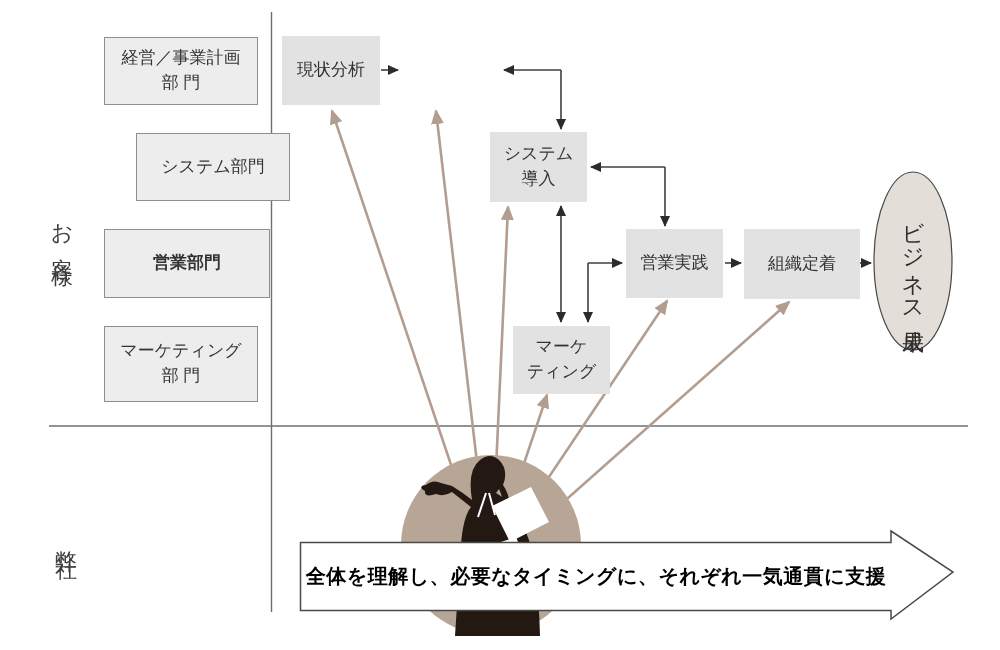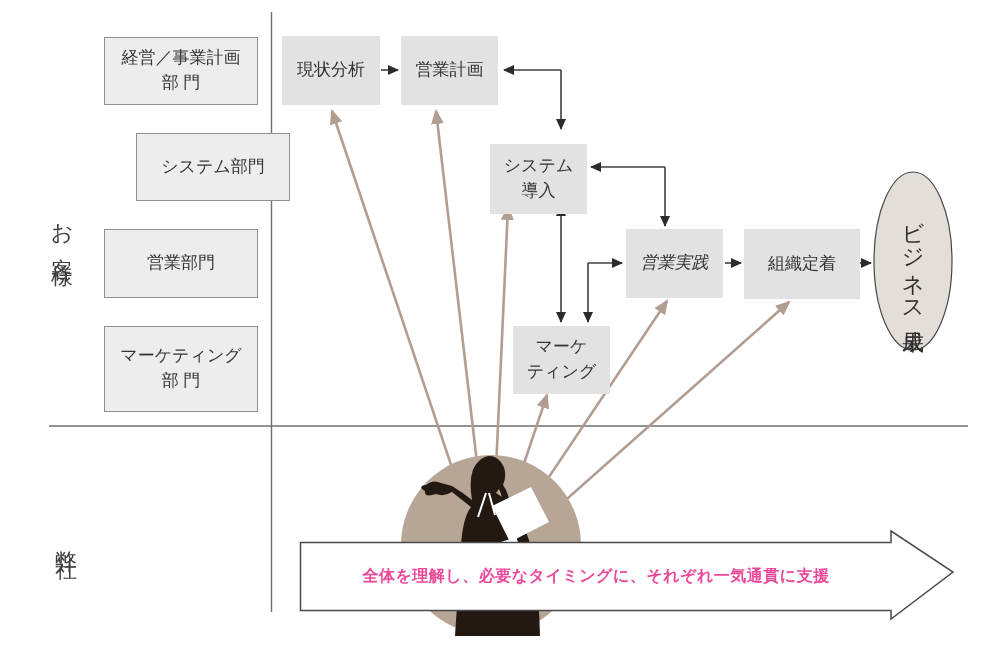--- a/index.html
+++ b/index.html
@@ -23,21 +23,21 @@
   .company-box{background:var(--beige);border:1px solid var(--beige-border);font-size:17px;}
 
   .vlabel{position:absolute;writing-mode:vertical-rl;text-orientation:mixed;color:#3d3d3d;
           font-size:22px;letter-spacing:7px;display:flex;align-items:center;justify-content:center;}
 
   .outcome-label{position:absolute;writing-mode:vertical-rl;color:#2f2f2f;font-size:22px;
           letter-spacing:2px;display:flex;align-items:center;justify-content:center;line-height:1;}
 
   .banner-text{position:absolute;left:302px;top:543px;width:588px;height:66px;
           display:flex;align-items:center;justify-content:center;
-          font-size:16px;font-weight:600;color:#ec4899;letter-spacing:0.5px;white-space:nowrap;}
+          font-size:20px;font-weight:600;color:#000000;letter-spacing:0.5px;white-space:nowrap;}
 
   .stroke-dark{stroke:var(--line-dark);stroke-width:1.6;fill:none;}
   .stroke-tan{stroke:var(--tan);stroke-width:2.6;fill:none;}
   .divider{stroke:var(--divider);stroke-width:1.4;}
 </style>
 </head>
 <body>
 
 <div class="stage">
 
@@ -104,44 +104,41 @@
     <span>弊社</span>
   </div>
 
   <div class="box dept-box" style="left:104px;top:37px;width:154px;height:68px;">
     <span class="lbl">経営／事業計画
 部 門</span>
   </div>
   <div class="box dept-box" style="left:104px;top:133px;width:154px;height:68px;margin-left:32px;">
     <span class="lbl">システム部門</span>
   </div>
-  <div class="box dept-box" style="left:104px;top:229px;width:154px;height:69px;">
+  <div class="box dept-box" style="left:104px;top:229px;width:166px;height:69px;font-weight:bold;">
     <span class="lbl">営業部門</span>
   </div>
-  <div class="box dept-box" style="left:104px;top:326px;width:154px;height:86px;">
+  <div class="box dept-box" style="left:104px;top:326px;width:154px;height:76px;">
     <span class="lbl">マーケティング
 部 門</span>
   </div>
 
 
   <div class="box flow-box" style="left:282px;top:36px;width:98px;height:69px;">
     <span class="lbl">現状分析</span>
   </div>
-  <div class="box flow-box" style="left:401px;top:36px;width:97px;height:69px;">
-    <span class="lbl">営業計画</span>
-  </div>
-  <div class="box flow-box" style="left:490px;top:132px;width:97px;height:70px;margin-top:12px;">
+  <div class="box flow-box" style="left:490px;top:132px;width:97px;height:70px;">
     <span class="lbl">システム
 導入</span>
   </div>
   <div class="box flow-box" style="left:513px;top:326px;width:97px;height:68px;">
     <span class="lbl">マーケ
 ティング</span>
   </div>
-  <div class="box flow-box" style="left:626px;top:229px;width:97px;height:69px;font-style:italic;">
+  <div class="box flow-box" style="left:626px;top:229px;width:97px;height:69px;">
     <span class="lbl">営業実践</span>
   </div>
   <div class="box flow-box" style="left:744px;top:229px;width:116px;height:70px;">
     <span class="lbl">組織定着</span>
   </div>
 
   <div class="outcome-label" style="left:899px;top:178px;width:28px;height:166px;">
     <span>ビジネス成果</span>
   </div>
 

